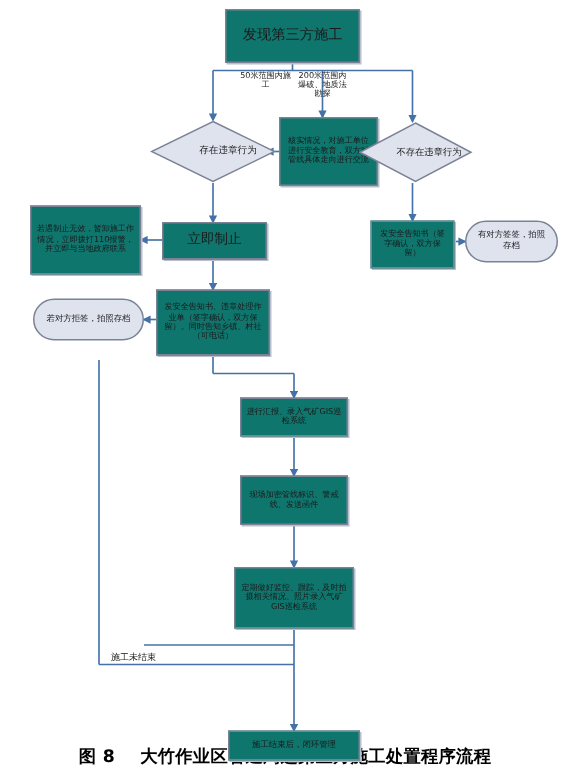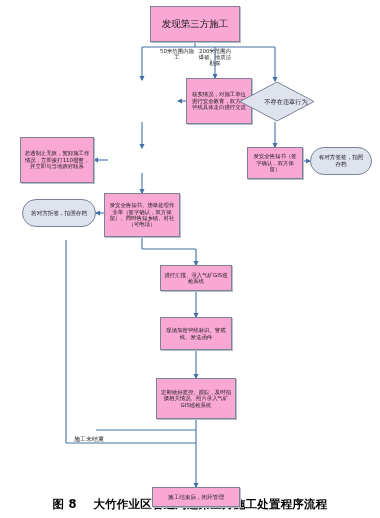--- a/index.html
+++ b/index.html
@@ -17,21 +17,21 @@
     box-sizing:border-box;
     display:flex;
     align-items:center;
     justify-content:center;
     text-align:center;
     line-height:1.18;
     color:#1a1a1a;
     z-index:3;
   }
   .rect{
-    background:#f9a8d4;
+    background:#0f766e;
     border:1px solid #7b8296;
     box-shadow:1px 1px 0 #b9bece;
   }
   .round{
     background:#dfe3ee;
     border:1px solid #7b8296;
     border-radius:14px;
   }
   .diamond-wrap{
     position:absolute;
@@ -128,36 +128,45 @@
     </g>
   </svg>
 
   <div class="node rect" style="left:150px;top:6px;width:90px;height:36px;font-size:9.5px;padding:2px;">
     <span>发现第三方施工</span>
   </div>
 
   <div class="edge-label" style="left:158px;top:48px;width:38px;font-size:5.4px;">50米范围内施工</div>
   <div class="edge-label" style="left:198px;top:48px;width:34px;font-size:5.4px;">200米范围内爆破、地质法勘探</div>
 
+  <div class="diamond-wrap" style="left:100px;top:80px;width:84px;height:42px;">
+    <svg width="84" height="42" viewBox="0 0 84 42" xmlns="http://www.w3.org/2000/svg">
+      <polygon points="42,1 83,21 42,41 1,21" fill="#dfe3ee" stroke="#7b8296" stroke-width="1"></polygon>
+    </svg>
+    <div class="diamond-label" style="font-size:6.4px;padding:0 10px;">存在违章行为</div>
+  </div>
 
   <div class="node rect" style="left:186px;top:78px;width:66px;height:46px;font-size:5.4px;padding:2px 3px;">
     <span>核实情况，对施工单位进行安全教育，双方对管线具体走向进行交流</span>
   </div>
 
   <div class="diamond-wrap" style="left:239px;top:81px;width:76px;height:41px;">
     <svg width="76" height="41" viewBox="0 0 76 41" xmlns="http://www.w3.org/2000/svg">
       <polygon points="38,1 75,20.5 38,40 1,20.5" fill="#dfe3ee" stroke="#7b8296" stroke-width="1"></polygon>
     </svg>
     <div class="diamond-label" style="font-size:6.2px;padding:0 9px;">不存在违章行为</div>
   </div>
 
   <div class="node rect" style="left:20px;top:137px;width:74px;height:46px;font-size:5.4px;padding:2px 3px;">
     <span>若遇制止无效，暂卸施工作情况，立即拨打110报警，并立即与当地政府联系</span>
   </div>
 
+  <div class="node rect" style="left:108px;top:148px;width:70px;height:25px;font-size:9px;">
+    <span>立即制止</span>
+  </div>
 
   <div class="node rect" style="left:247px;top:147px;width:56px;height:32px;font-size:5.4px;padding:2px 3px;">
     <span>发安全告知书（签字确认，双方保留）</span>
   </div>
 
   <div class="node round" style="left:310px;top:147px;width:62px;height:28px;font-size:5.6px;padding:2px 5px;">
     <span>有对方签签，拍照存档</span>
   </div>
 
   <div class="node rect" style="left:104px;top:193px;width:76px;height:44px;font-size:5.4px;padding:2px 3px;">

